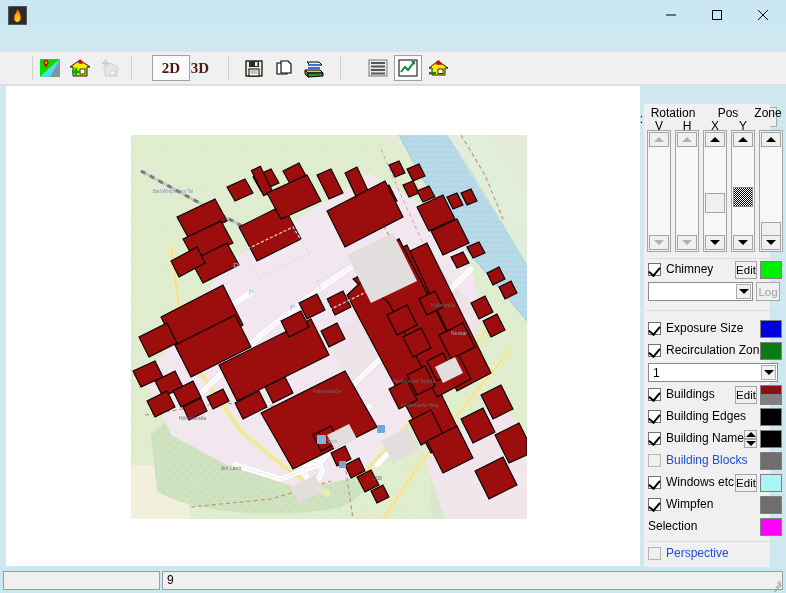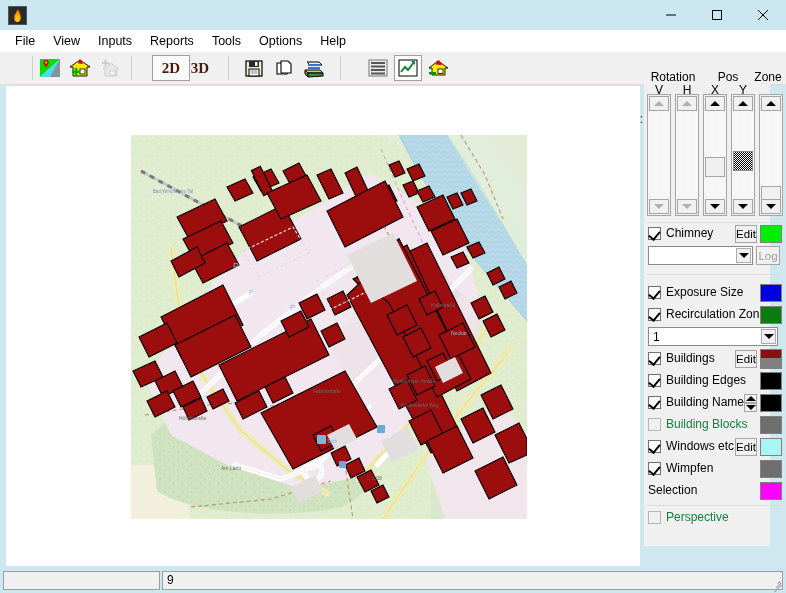--- a/index.html
+++ b/index.html
@@ -46,21 +46,21 @@
      border:1px solid #adadad;box-sizing:border-box;display:flex;align-items:center;justify-content:center;
      font-size:16px;line-height:1;}
 
   
   .canvaswrap{position:absolute;left:6px;top:86px;width:632px;height:478px;background:#fff;
      border:1px solid #fff;overflow:hidden;}
   .mapbox{position:absolute;left:124px;top:48px;width:396px;height:384px;overflow:hidden;background:#e9f0de;}
   .mapsvg{position:absolute;left:0;top:0;}
 
   
-  .rpanel{position:absolute;left:644px;top:68px;width:126px;height:478px;background:#f0f0f0;}
+  .rpanel{position:absolute;left:644px;top:104px;width:126px;height:478px;background:#f0f0f0;}
   .rp-hdr{position:absolute;font-size:12px;color:#000;text-align:center;}
   .scrollcol{position:absolute;top:26px;width:24px;height:122px;background:#f0f0f0;
      border:1px solid #a5a5a5;box-sizing:border-box;}
   .sc-track{position:absolute;left:0;right:0;top:16px;bottom:16px;
      background:repeating-conic-gradient(#f2f2f2 0% 25%, #fdfdfd 0% 50%) 0 0/2px 2px;}
   .sc-arr{position:absolute;left:1px;width:20px;height:15px;background:#f0f0f0;border:1px solid #a5a5a5;
      box-sizing:border-box;display:flex;align-items:center;justify-content:center;}
   .sc-arr.up{top:1px;} .sc-arr.dn{bottom:1px;}
   .sc-thumb{position:absolute;left:1px;width:20px;height:20px;background:#f0f0f0;border:1px solid #a5a5a5;box-sizing:border-box;}
   .sc-thumb.checker{background:repeating-conic-gradient(#000 0% 25%, #fff 0% 50%) 0 0/2px 2px;border:1px solid #8a8a8a;}
@@ -70,21 +70,21 @@
   .tri.up.dis{border-bottom-color:#b0b0b0;}
   .tri.dn.dis{border-top-color:#b0b0b0;}
 
   .row{position:absolute;left:4px;width:130px;height:20px;}
   .cb{position:absolute;left:0;top:3px;width:13px;height:13px;background:#fff;border:1px solid #717171;
      box-sizing:border-box;}
   .cb.dis{background:#f0f0f0;border-color:#b5b5b5;}
   .cb .tick{position:absolute;left:2px;top:1px;width:5px;height:9px;border:solid #000;border-width:0 2px 2px 0;
      transform:rotate(40deg);}
   .rowlabel{position:absolute;left:18px;top:2px;font-size:12px;color:#000;white-space:nowrap;}
-  .rowlabel.dis{color:#15803d;}
+  .rowlabel.dis{color:#1d4ed8;}
   .swatch{position:absolute;width:22px;height:18px;border:1px solid #808080;box-sizing:border-box;top:1px;}
   .editbtn{position:absolute;height:18px;top:1px;background:#f0f0f0;border:1px solid #a5a5a5;box-sizing:border-box;
      font-size:11.5px;display:flex;align-items:center;justify-content:center;padding:0 2px;}
   .editbtn.dis{color:#a0a0a0;}
   .combo{position:absolute;left:4px;height:19px;background:#fff;border:1px solid #8a8a8a;box-sizing:border-box;}
   .combo .cval{position:absolute;left:4px;top:2px;font-size:12px;}
   .combo .arrowbox{position:absolute;right:1px;top:1px;width:15px;height:15px;background:#f0f0f0;
      border:1px solid #adadad;box-sizing:border-box;display:flex;align-items:center;justify-content:center;}
   .spin{position:absolute;width:13px;height:18px;top:1px;}
   .spin div{position:absolute;left:0;width:13px;height:9px;background:#f0f0f0;border:1px solid #a5a5a5;
@@ -124,29 +124,20 @@
       </div>
       <div class="wbtn close">
         <svg width="12" height="12" viewBox="0 0 12 12">
             <line x1="1" y1="1" x2="11" y2="11" stroke="currentColor" stroke-width="1"></line>
             <line x1="11" y1="1" x2="1" y2="11" stroke="currentColor" stroke-width="1"></line>
           </svg>
       </div>
     </div>
   </div>
 
-  <div class="menubar">
-    <div class="menuitem">File</div>
-    <div class="menuitem">View</div>
-    <div class="menuitem">Inputs</div>
-    <div class="menuitem">Reports</div>
-    <div class="menuitem">Tools</div>
-    <div class="menuitem">Options</div>
-    <div class="menuitem">Help</div>
-  </div>
 
   <div class="toolbar">
     <div class="tb-sep" style="left:32px"></div>
 
     <div class="tbbtn" style="left:36px">
       <svg width="22" height="20" viewBox="0 0 22 20">
         <polygon points="1,1 21,1 1,19" fill="#00e000"></polygon>
         <polygon points="21,1 21,19 1,19" fill="#4fd8f8"></polygon>
         <polygon points="21,1 21,19 11,19" fill="#8a8a8a" opacity=".85"></polygon>
         <path d="M7 2 C4.5 2 4 4 4.5 5.5 L7 10 L9.5 5.5 C10 4 9.5 2 7 2 Z" fill="#e00000"></path>

